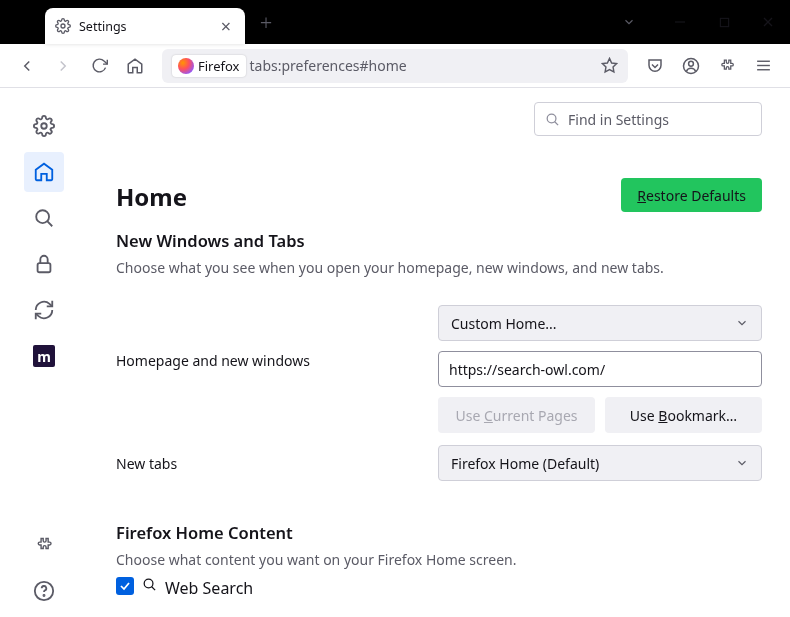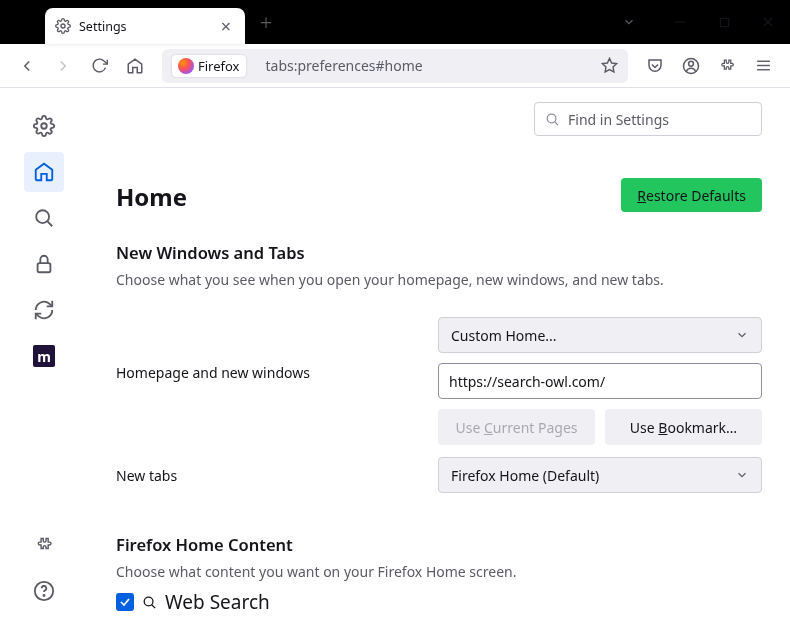--- a/index.html
+++ b/index.html
@@ -12,55 +12,55 @@
 .tab .close { margin-left: auto; width: 18px; height: 18px; display:flex; align-items:center; justify-content:center; color:#5b5b66; font-size: 18px; line-height:1;}
 .newtab { width: 30px; height: 30px; display:flex; align-items:center; justify-content:center; color:#5b5b66; margin-left:6px; font-size: 22px; font-weight: 300; align-self:center;}
 .win-controls { position:absolute; right:0; top:0; height:44px; display:flex; }
 .win-btn { width: 44px; height:44px; display:flex; align-items:center; justify-content:center; color:#15141a; }
 .caret-down { position:absolute; right: 145px; top:0; height:44px; width:32px; display:flex; align-items:center; justify-content:center; color:#5b5b66;}
 
 
 .toolbar { height: 44px; display:flex; align-items:center; padding: 0 10px; gap: 2px; border-bottom: 1px solid #e0e0e6; }
 .tb-btn { width: 34px; height: 34px; display:flex; align-items:center; justify-content:center; color:#5b5b66; border-radius:4px; }
 .tb-btn.disabled { color: #c4c4cc; }
-.urlbar { flex: 1; height: 34px; background:#f0f0f4; border-radius: 6px; display:flex; align-items:center; padding: 0 10px; margin: 0 8px; gap:20px; font-size: 14px; color:#5b5b66;}
+.urlbar { flex: 1; height: 34px; background:#f0f0f4; border-radius: 6px; display:flex; align-items:center; padding: 0 10px; margin: 0 8px; gap:4px; font-size: 14px; color:#5b5b66;}
 .urlbar .ff-badge { background:#fff; border-radius:4px; padding: 2px 6px; display:flex; align-items:center; gap:4px; font-size:13px; color:#15141a; box-shadow: 0 0 2px rgba(0,0,0,.2);}
 .urlbar .star { margin-left:auto; color:#5b5b66; }
 .ff-logo{width:16px;height:16px;border-radius:50%;background:radial-gradient(circle at 30% 30%,#ff9500,#ff4f5e 40%,#9059ff 80%);}
 
 
 .content { position:absolute; top:88px; left:0; right:0; bottom:0; display:flex; }
 .sidebar { width: 88px; padding-top: 18px; display:flex; flex-direction:column; align-items:center; gap:6px;}
 .side-item { width: 40px; height: 40px; display:flex; align-items:center; justify-content:center; color:#5b5b66; border-radius:4px; }
 .side-item.active { color:#0060df; background:#e8f0fe;}
 .side-bottom { margin-top:auto; margin-bottom: 6px; display:flex; flex-direction:column; gap:6px; align-items:center;}
 .m-icon{width:22px; height:22px; background:#20123a; color:#fff; display:flex; align-items:center; justify-content:center; font-weight:bold; font-size:14px; border-radius:2px;}
 
 .main { flex:1; padding: 14px 28px 0 28px; position:relative; overflow:hidden;}
 .search-box { position:absolute; right:28px; top:14px; width:228px; height:34px; border:1px solid #cfcfd8; border-radius:4px; display:flex; align-items:center; padding:0 10px; gap:8px; color:#5b5b66; font-size:14px;}
 h1.page-title { font-size: 24px; font-weight: 700; color:#15141a; margin-top: 78px;}
 .restore-btn { position:absolute; right:28px; top:90px; background:#22c55e; border:none; height:34px; padding:0 16px; border-radius:4px; font-size:14px; color:#15141a;}
 .restore-btn .ul{text-decoration:underline;}
 
-h2.section { font-size:16.5px; font-weight:600; color:#15141a; margin-top: 28px;}
+h2.section { font-size:16.5px; font-weight:600; color:#15141a; margin-top: 16px;}
 .desc { font-size:14px; color:#5b5b66; margin-top:6px;}
 
 .form-area { margin-top:28px; }
 .form-row { display:flex; align-items:center; min-height:36px; margin-bottom:12px;}
 .form-row .label { width: 322px; font-size:14px; color:#15141a;}
 .form-row .control-col { flex:1; display:flex; flex-direction:column; gap:10px;}
 .select { width:100%; height:36px; border:1px solid #cfcfd8; border-radius:4px; background:#f0f0f4; display:flex; align-items:center; justify-content:space-between; padding:0 12px; font-size:14px; color:#15141a;}
 .select .chev{color:#5b5b66;}
 .textin { width:100%; height:36px; border:1px solid #8f8f9d; border-radius:4px; padding:0 10px; font-size:14px; color:#15141a; background:#fff;}
 .btn-row { display:flex; gap:10px; }
 .btn { flex:1; height:36px; background:#f0f0f4; border:none; border-radius:4px; font-size:14px; color:#15141a; padding: 0 10px; white-space:nowrap; overflow:hidden; text-overflow:ellipsis;}
 .btn.disabled{color:#a8a8b1;}
 .btn .ul{text-decoration:underline;}
 
-.checkbox-row { display:flex; align-items:center; gap:8px; margin-top:8px; font-size:19px; color:#15141a;}
+.checkbox-row { display:flex; align-items:flex-start; gap:8px; margin-top:8px; font-size:16px; color:#15141a;}
 .cbx { width:18px; height:18px; background:#0060df; border-radius:3px; display:flex; align-items:center; justify-content:center; color:#fff;}
 
 svg{display:block;}
 </style>
 </head>
 <body>
 
 <div class="titlebar">
   <div class="tab">
     <span class="gear">

